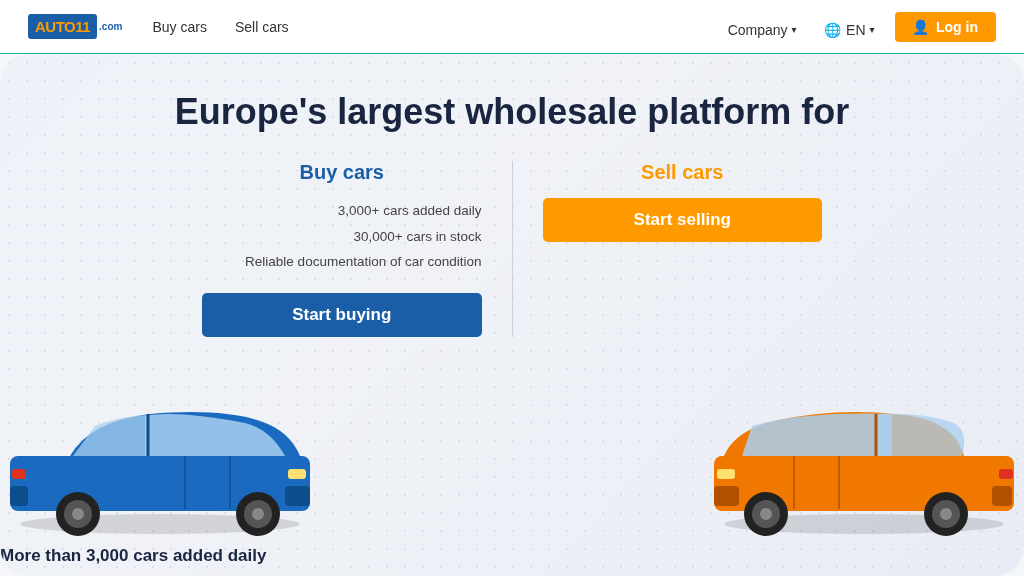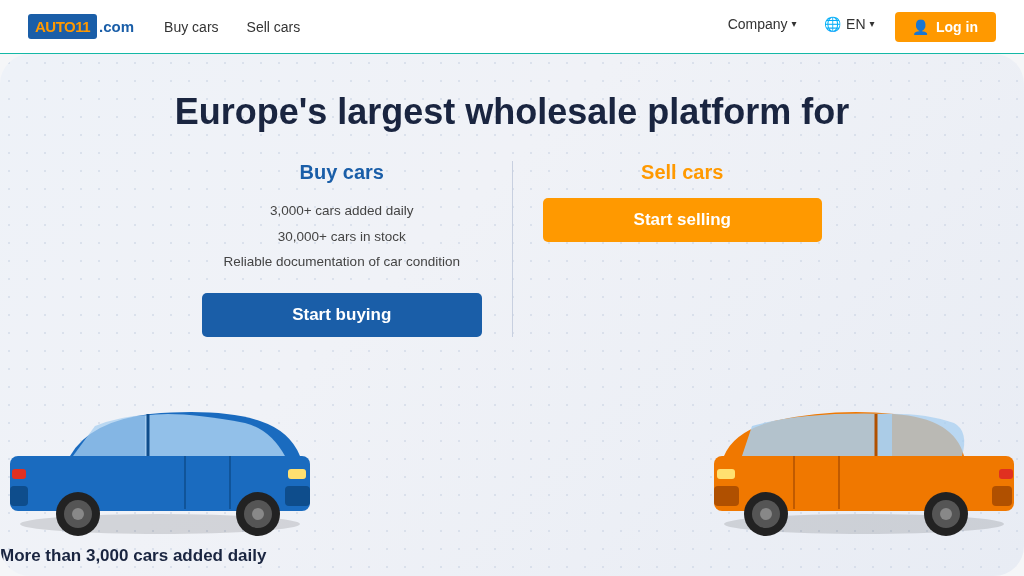--- a/index.html
+++ b/index.html
@@ -12,25 +12,25 @@
       border-bottom: 1px solid #14b8a6; position: relative; z-index: 10;
     }
     .nav-logo {
       display: flex; align-items: center;
     }
     .logo-box {
       background: #1a5ea8; color: #fff; font-weight: 900; font-size: 15px;
       padding: 4px 7px; border-radius: 3px; letter-spacing: -0.5px;
     }
     .logo-box span { color: #f90; }
-    .logo-dot { font-size: 15px; color: #1a5ea8; font-weight: 700; margin-left: 2px; }
+    .logo-dot { font-size: 10px; color: #1a5ea8; font-weight: 700; margin-left: 2px; }
     .nav-links { display: flex; gap: 28px; margin-left: 30px; }
     .nav-links a { text-decoration: none; color: #333; font-size: 14px; font-weight: 500; }
     .nav-left { display: flex; align-items: center; }
-    .nav-right { display: flex; align-items: flex-start; gap: 12px; }
+    .nav-right { display: flex; align-items: flex-end; gap: 12px; }
     .nav-dropdown {
       display: flex; align-items: center; gap: 4px; font-size: 14px; color: #333;
       cursor: pointer; padding: 4px 8px;
     }
     .chevron { font-size: 10px; }
     .globe-icon { font-size: 14px; }
     .btn-login {
       background: #f90; color: #fff; border: none; border-radius: 4px;
       padding: 7px 18px; font-size: 14px; font-weight: 600; cursor: pointer;
       display: flex; align-items: center; gap: 6px;
@@ -71,21 +71,21 @@
     }
     .col-buy, .col-sell {
       flex: 1; text-align: center; padding: 0 30px;
     }
     .col-buy { border-right: 1px solid #c8d0e0; }
 
     .col-title-buy { color: #1a5ea8; font-size: 20px; font-weight: 700; margin-bottom: 14px; }
     .col-title-sell { color: #f90; font-size: 20px; font-weight: 700; margin-bottom: 14px; }
 
     .col-list { list-style: none; margin-bottom: 18px; }
-    .col-list li { font-size: 13.5px; color: #444; line-height: 1.9; }
+    .col-list li { font-size: 13.5px; color: #444; line-height: 1.9; text-align: right; }
 
     .btn-start-buying {
       background: #1a5ea8; color: #fff; border: none; border-radius: 5px;
       padding: 12px 36px; font-size: 17px; font-weight: 600; cursor: pointer;
       width: 100%;
     }
     .btn-start-selling {
       background: #f90; color: #fff; border: none; border-radius: 5px;
       padding: 12px 36px; font-size: 17px; font-weight: 600; cursor: pointer;
       width: 100%;

